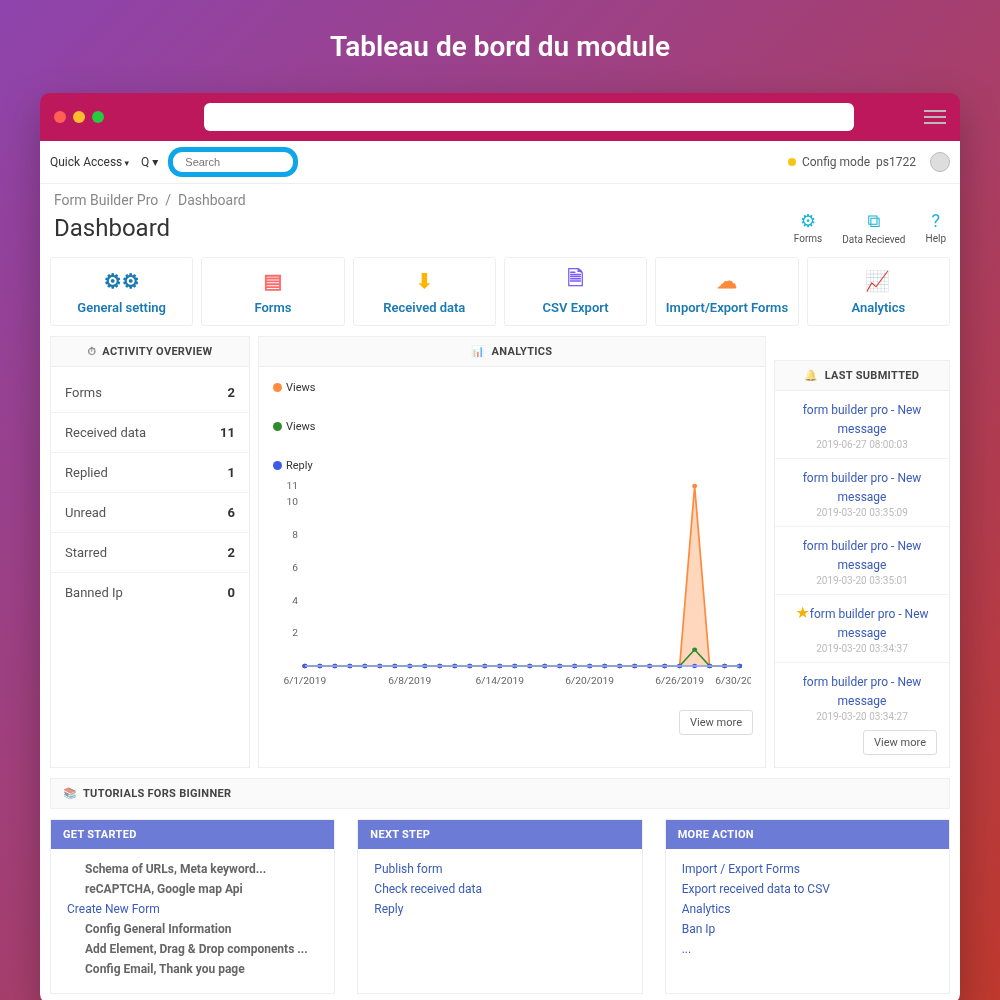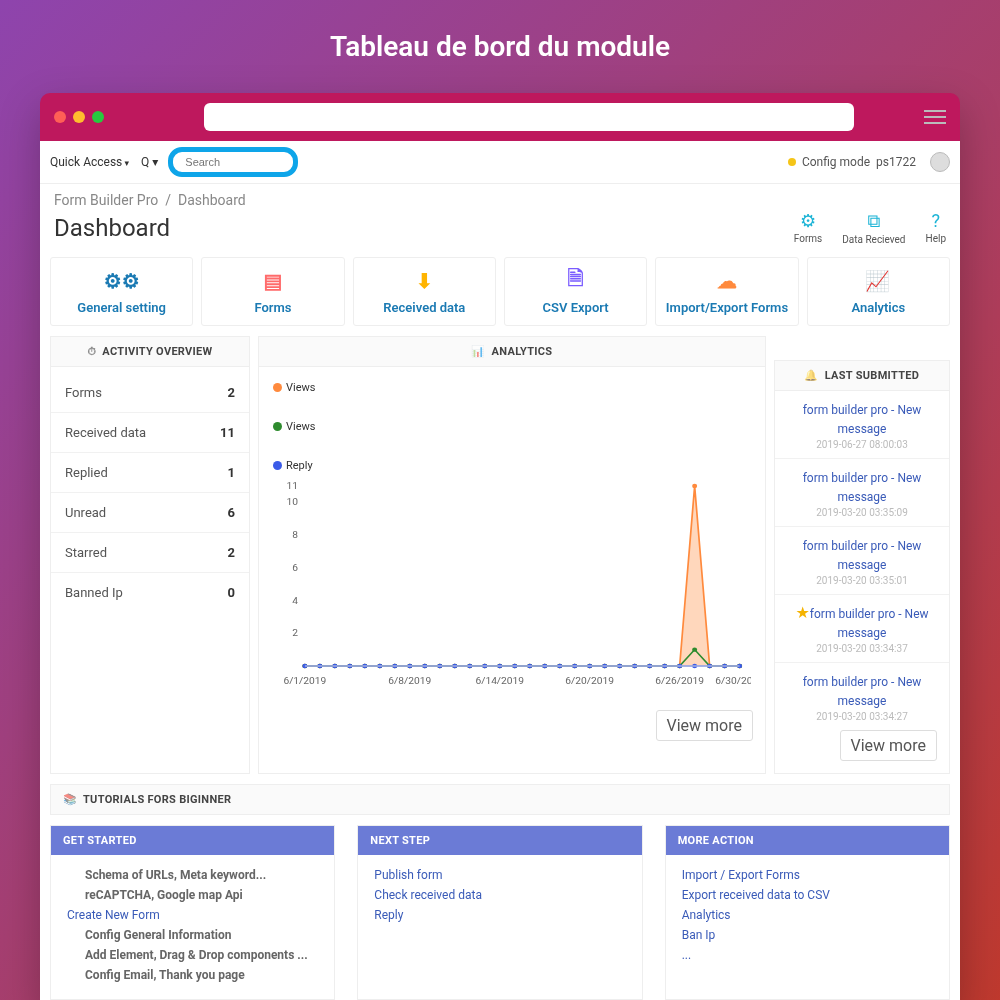--- a/index.html
+++ b/index.html
@@ -89,21 +89,21 @@
   .analytics{flex:1;}
   .chartwrap{padding:14px 14px 6px;}
   .legend{display:flex; gap:26px; justify-content:center; font-size:11px; color:#333; margin-bottom:8px;flex-direction:column;}
   .legend span{display:flex;align-items:center;gap:4px;}
   .ld{width:9px;height:9px;border-radius:50%;display:inline-block;}
   .ld.o{background:#ff8a3d;}
   .ld.g2{background:#2e8b2e;}
   .ld.b{background:#3b5be8;}
   svg.chart{width:100%;height:220px;}
   .btn{
-    display:inline-block;border:1px solid #ddd;border-radius:3px;padding:5px 10px;font-size:16px;color:#555;background:#fff;cursor:pointer;
+    display:inline-block;border:1px solid #ddd;border-radius:3px;padding:5px 10px;font-size:11px;color:#555;background:#fff;cursor:pointer;
   }
   .panelfoot{display:flex;justify-content:flex-end;padding:0 12px 12px;}
 
   .last{width:176px;margin-top:24px;}
   .litem{padding:8px 12px;border-bottom:1px solid #f1f1f1;}
   .litem:last-child{border-bottom:none;}
   .litem a{font-size:12px;color:#3a5bb8;text-decoration:none;}
   .litem .ts{font-size:10px;color:#bbb;margin-top:2px;}
   .star{color:#f5b301;}
 

